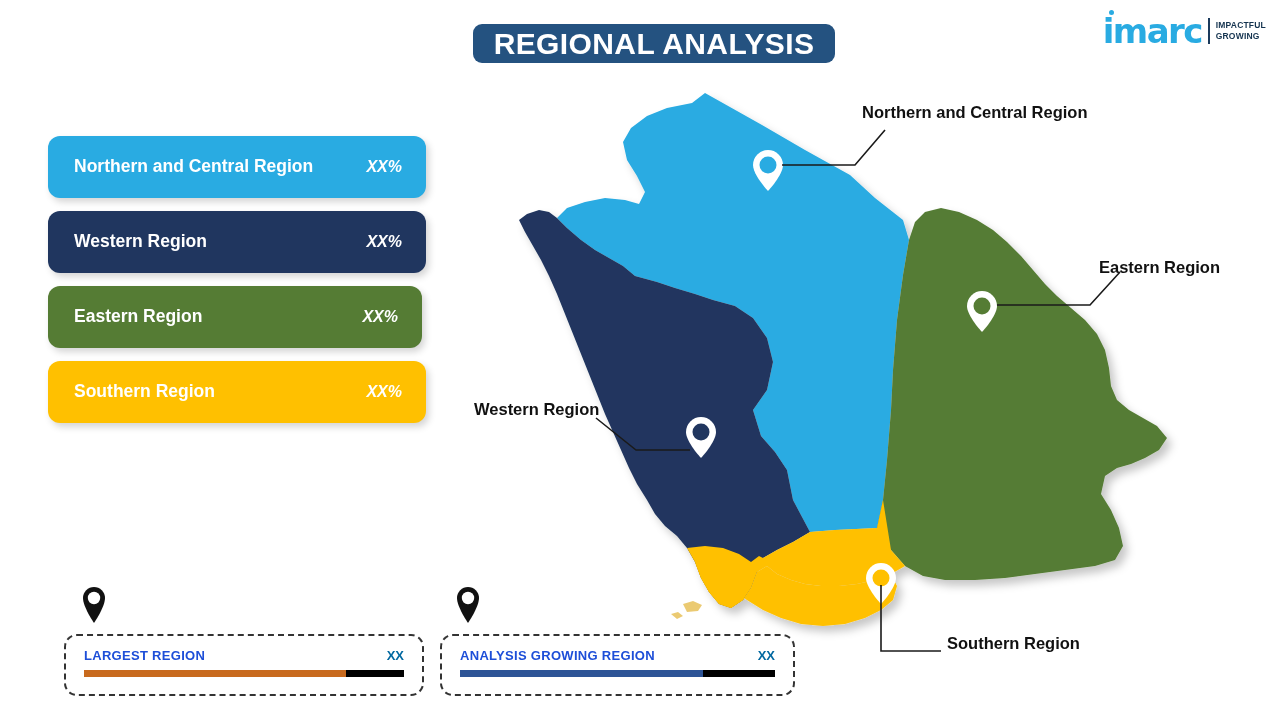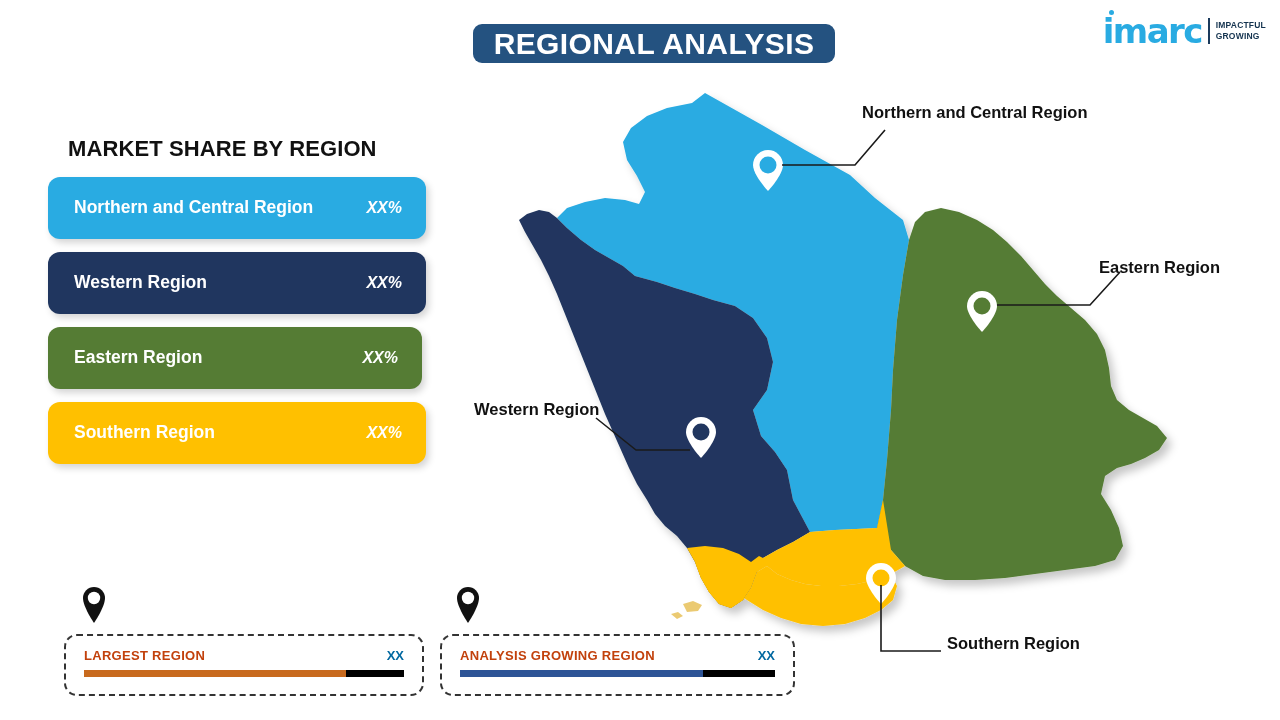--- a/index.html
+++ b/index.html
@@ -114,21 +114,21 @@
     background:rgba(255,255,255,0.86);
     padding:12px 18px 14px 18px;
   }
   .stat-box.one{ left:64px;  top:634px; width:360px; height:62px; }
   .stat-box.two{ left:440px; top:634px; width:355px; height:62px; }
   .stat-row{
     display:flex; align-items:baseline; justify-content:space-between;
     margin-bottom:7px;
   }
   .stat-label{
-    font-size:13px; font-weight:bold; color:#c2410c; letter-spacing:0.3px;
+    font-size:13px; font-weight:bold; color:#1d4ed8; letter-spacing:0.3px;
   }
   .stat-value{
     font-size:13px; font-weight:bold; color:#0369a1;
   }
   .stat-track{
     position:relative;
     height:7px;
     background:#000000;
     width:100%;
   }
@@ -183,21 +183,20 @@
     <span>imarc</span>
   </div>
   <div class="logo-sep"></div>
   <div class="logo-tag">
     <span>IMPACTFUL</span>
     <span>GROWING</span>
   </div>
 </div>
 
 <div class="legend">
-  <div class="legend-title">MARKET SHARE BY REGION</div>
 
   <div class="legend-bar bar-0" style="background: rgb(41, 171, 226);">
     <div class="lb-label">Northern and Central Region</div>
     <div class="lb-value">XX%</div>
   </div>
 
   <div class="legend-bar bar-1" style="background: rgb(32, 54, 95);">
     <div class="lb-label">Western Region</div>
     <div class="lb-value">XX%</div>
   </div>

